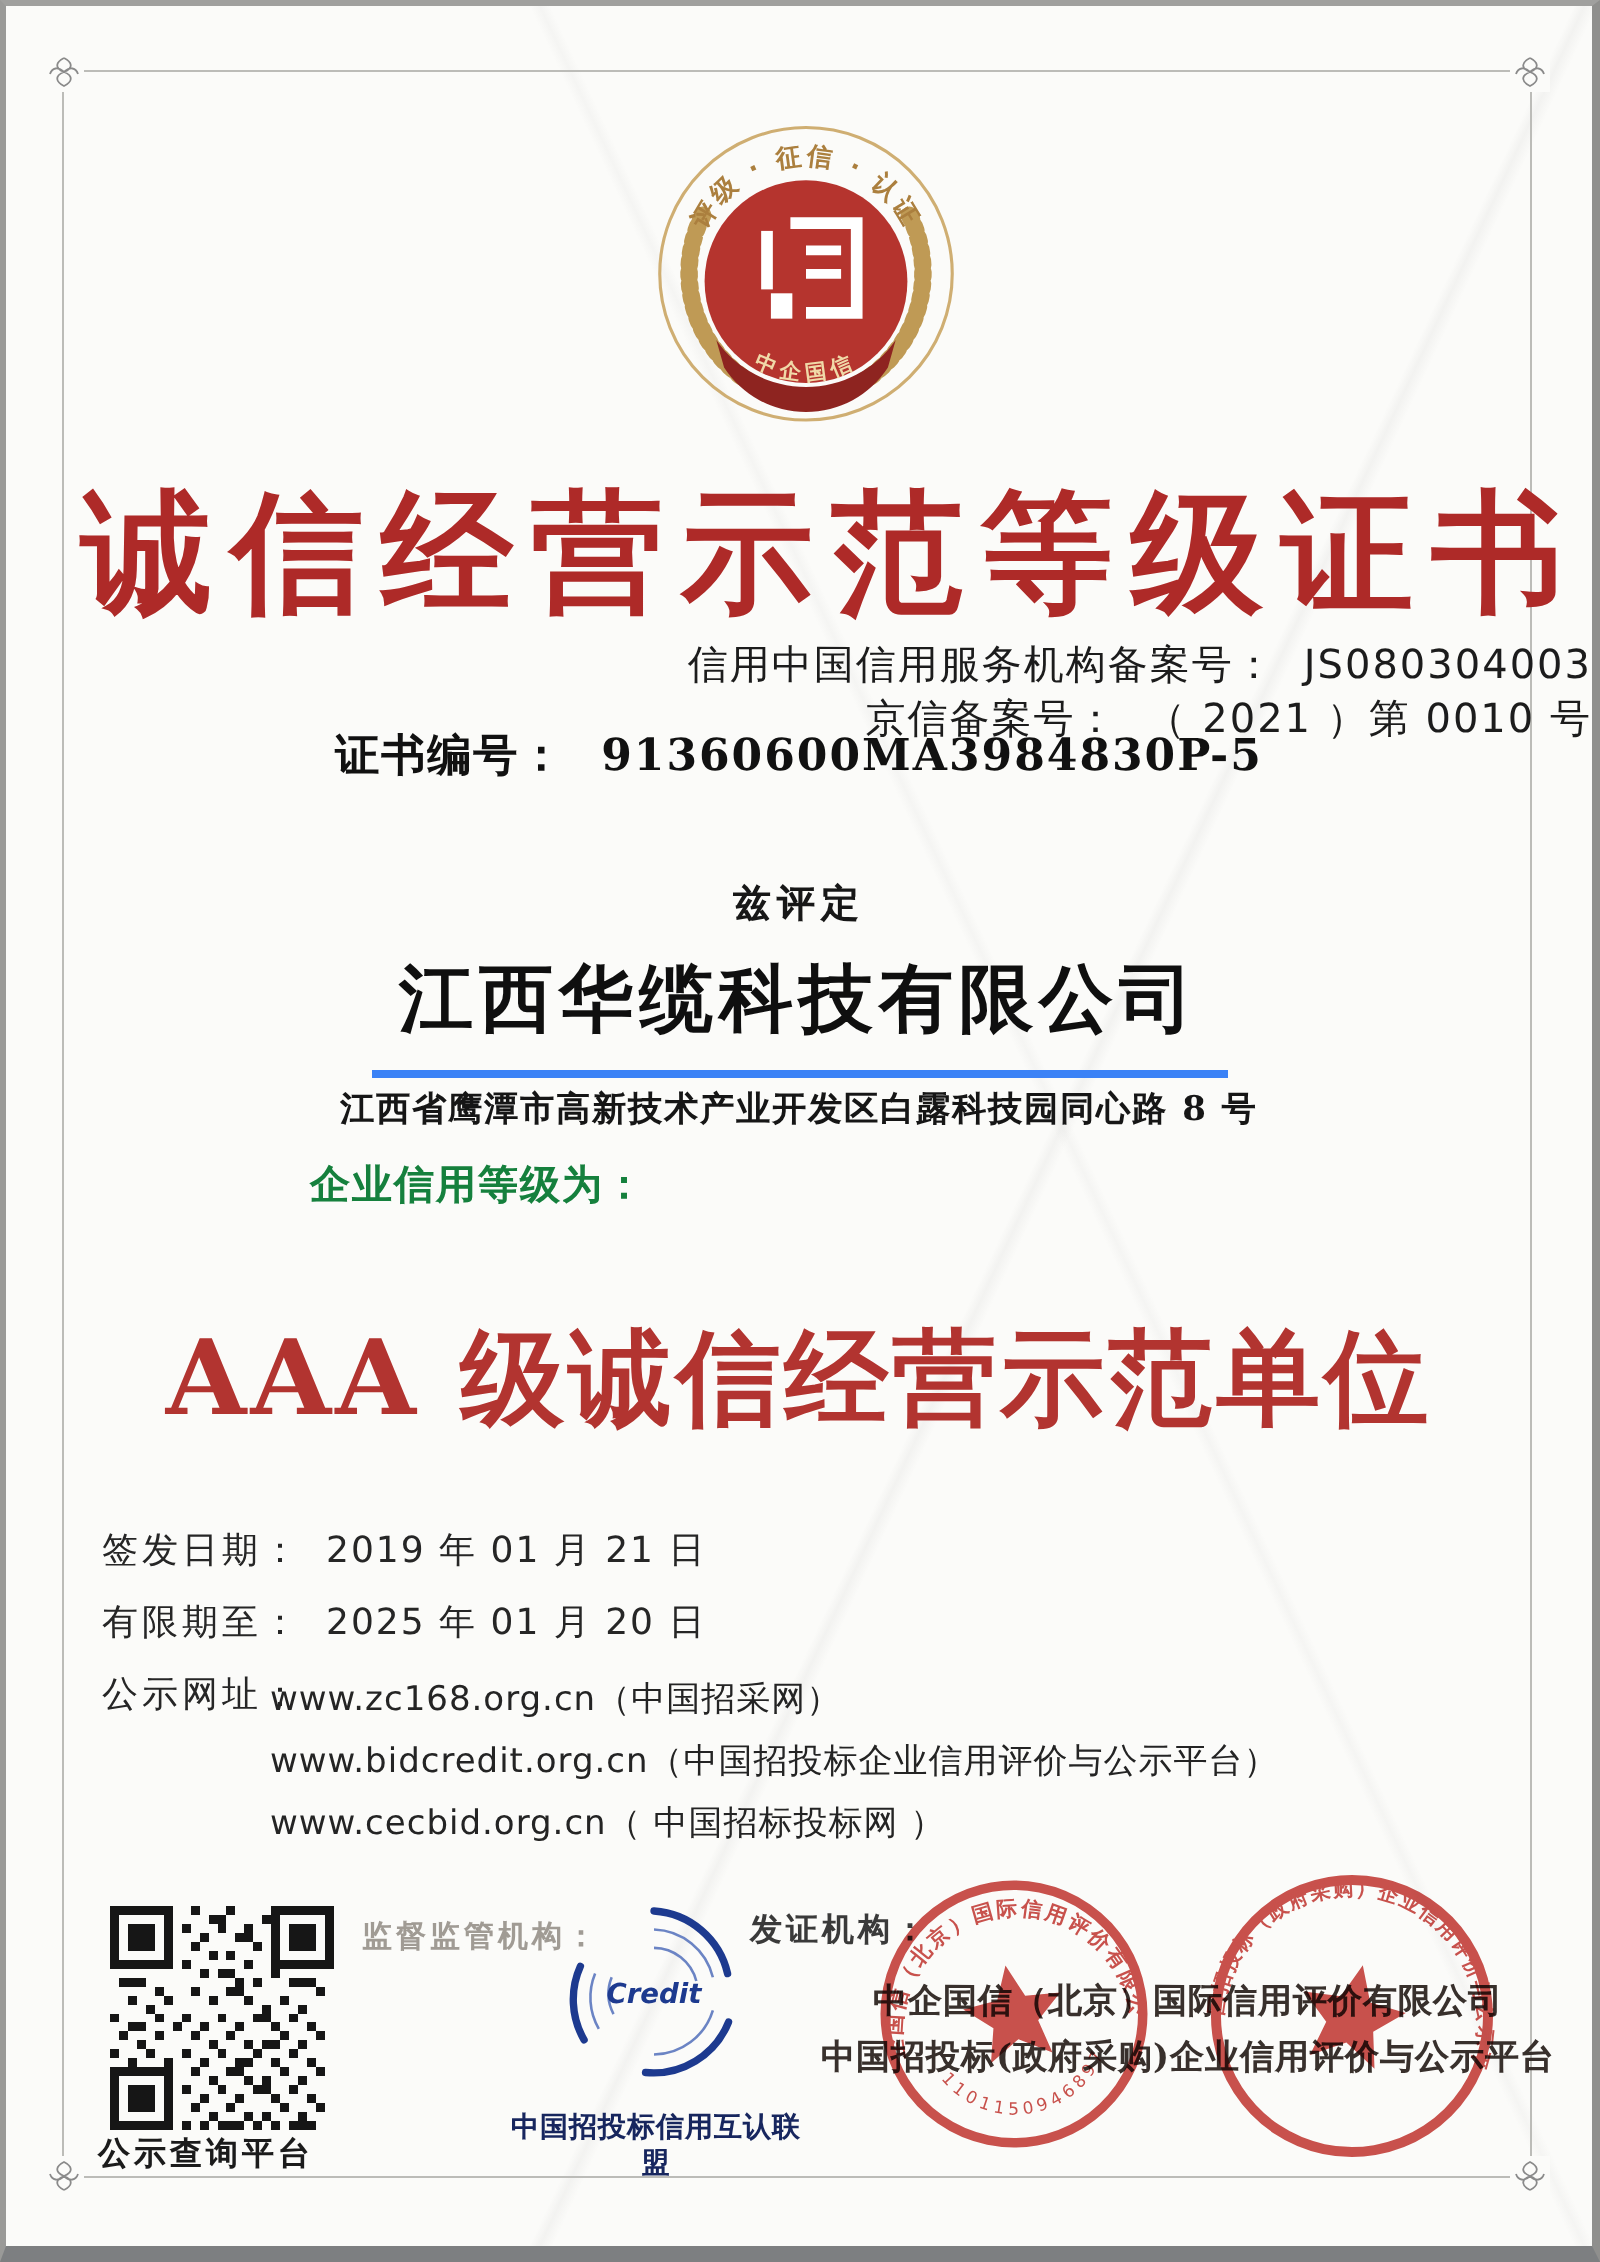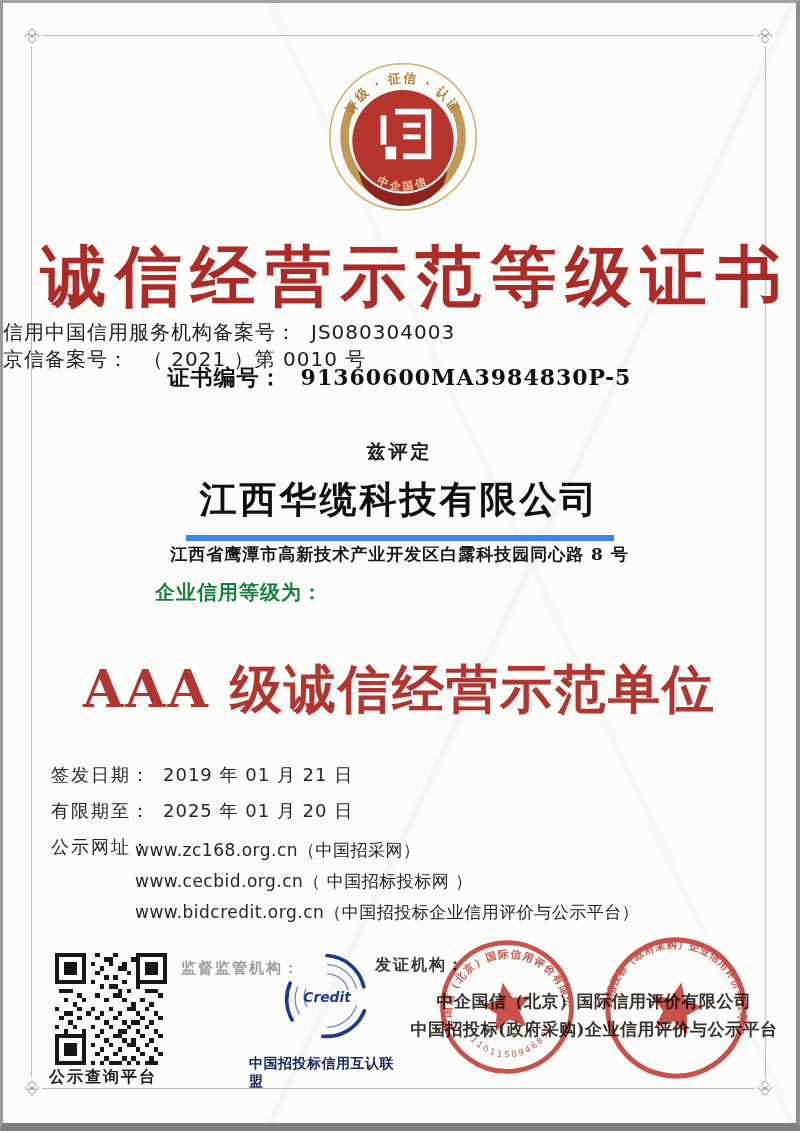--- a/index.html
+++ b/index.html
@@ -19,37 +19,37 @@
   .orn{position:absolute;width:20px;height:20px;background:#fbfbf9;}
   .orn.tl{top:-10px;left:-10px}.orn.tr{top:-10px;right:-10px;transform:scaleX(-1)}
   .orn.bl{bottom:-10px;left:-10px;transform:scaleY(-1)}.orn.br{bottom:-10px;right:-10px;transform:scale(-1,-1)}
 
   .emblem{position:absolute;left:322px;top:52px;width:156px;height:156px;}
 
   .title{position:absolute;left:0;top:220px;width:100%;margin:16px;text-align:center;
     font-size:66px;line-height:1.15;font-weight:900;letter-spacing:9px;color:#ae2a28;
     font-family:"DejaVu Sans","Liberation Sans",sans-serif;}
 
-  .reg{position:absolute;left:0;top:316px;width:100%;text-align:left;
+  .reg{position:absolute;left:0;top:316px;width:100%;text-align:right;
     font-size:20px;line-height:27px;color:#1c1c1c;letter-spacing:1px;}
   .reg .val{margin-left:14px;}
 
   .certno{position:absolute;left:0;top:360px;width:100%;text-align:center;
     font-family:"DejaVu Serif","Liberation Serif",serif;font-weight:900;
     font-size:22px;color:#111;letter-spacing:1px;}
   .certno .val{margin-left:18px;}
 
   .preamble{position:absolute;left:0;top:436px;width:100%;text-align:center;
     font-family:"DejaVu Serif","Liberation Serif",serif;font-weight:900;
     font-size:19px;letter-spacing:3px;color:#171717;}
 
   .company-wrap{position:absolute;left:0;top:472px;width:100%;text-align:center;}
   .company{display:inline-block;font-family:"DejaVu Serif","Liberation Serif",serif;
     font-weight:900;font-size:37px;letter-spacing:3px;color:#0f0f0f;
-    border-bottom:6px solid #3b82f6;padding:0 14px 10px 14px;}
+    border-bottom:4px solid #3b82f6;padding:0 14px 10px 14px;}
 
   .address{position:absolute;left:0;top:540px;width:100%;text-align:center;
     font-family:"DejaVu Serif","Liberation Serif",serif;font-weight:900;
     font-size:17px;letter-spacing:1px;color:#161616;}
 
   .grade-intro{position:absolute;left:152px;top:576px;
     font-family:"DejaVu Serif","Liberation Serif",serif;font-weight:900;
     font-size:20px;letter-spacing:1px;color:#15803d;}
 
   .grade{position:absolute;left:0;top:652px;width:100%;text-align:center;
@@ -69,21 +69,21 @@
     font-size:16px;letter-spacing:2px;color:#1b1b1b;}
 
   .supervisor{position:absolute;left:178px;top:956px;
     font-family:"DejaVu Serif","Liberation Serif",serif;font-weight:700;
     font-size:15px;letter-spacing:2px;color:#a09b94;}
   .creditchina{position:absolute;left:160px;top:1030px;width:120px;}
   .creditchina .name{font-size:23px;font-weight:900;color:#cf3a2e;letter-spacing:1px;line-height:24px;}
   .creditchina .domain{font-size:8px;color:#c49a92;letter-spacing:1px;margin-top:2px;}
 
   .credit-logo{position:absolute;left:278px;top:944px;width:92px;height:98px;}
-  .alliance{position:absolute;left:246px;top:1052px;width:158px;text-align:left;
+  .alliance{position:absolute;left:246px;top:1052px;width:158px;text-align:center;
     font-family:"DejaVu Serif","Liberation Serif",serif;font-weight:900;
     font-size:14px;color:#17265e;letter-spacing:.5px;}
 
   .issuer-label{position:absolute;left:372px;top:952px;
     font-family:"DejaVu Serif","Liberation Serif",serif;font-weight:900;
     font-size:16px;letter-spacing:2px;color:#3a3a3a;}
   .issuer{position:absolute;left:398px;top:984px;width:386px;text-align:center;
     font-family:"DejaVu Serif","Liberation Serif",serif;font-weight:900;
     font-size:17px;line-height:28px;color:#38302c;letter-spacing:.5px;}
   .issuer div{white-space:nowrap;}
@@ -165,22 +165,22 @@
   <div class="kv issue">
     <span>签发日期：</span><span class="val">2019 年 01 月 21 日</span>
   </div>
   <div class="kv expiry">
     <span>有限期至：</span><span class="val">2025 年 01 月 20 日</span>
   </div>
 
   <div class="web-label">公示网址：</div>
   <div class="web-list">
     <div>www.zc168.org.cn（中国招采网）</div>
+    <div>www.bidcredit.org.cn（中国招投标企业信用评价与公示平台）</div>
     <div>www.cecbid.org.cn（ 中国招标投标网 ）</div>
-    <div>www.bidcredit.org.cn（中国招投标企业信用评价与公示平台）</div>
   </div>
 
   <svg class="qr" viewBox="0 0 25 25" shape-rendering="crispEdges">
     <g fill="#161616">
       <path d="M0 0h7v7h-7z M18 0h7v7h-7z M0 18h7v7h-7z"></path>
     </g>
     <g fill="#fbfbf9">
       <path d="M1 1h5v5h-5z M19 1h5v5h-5z M1 19h5v5h-5z"></path>
     </g>
     <g fill="#161616">

